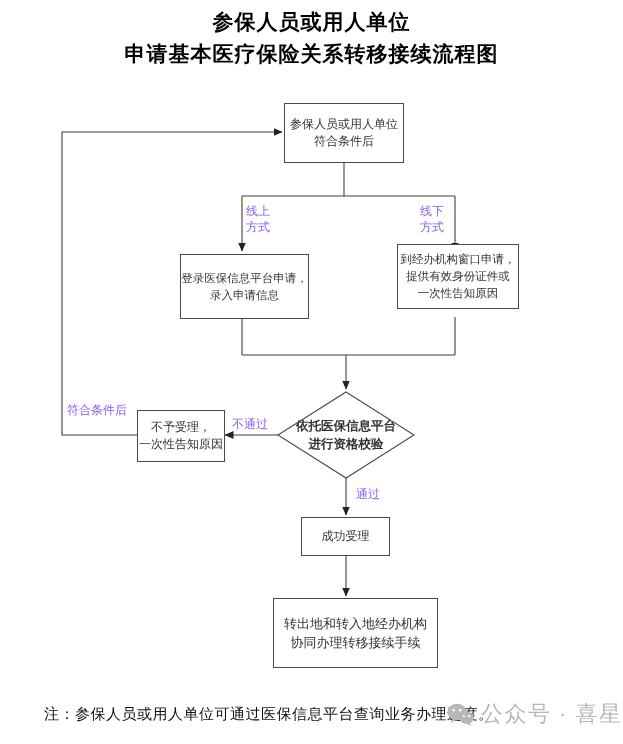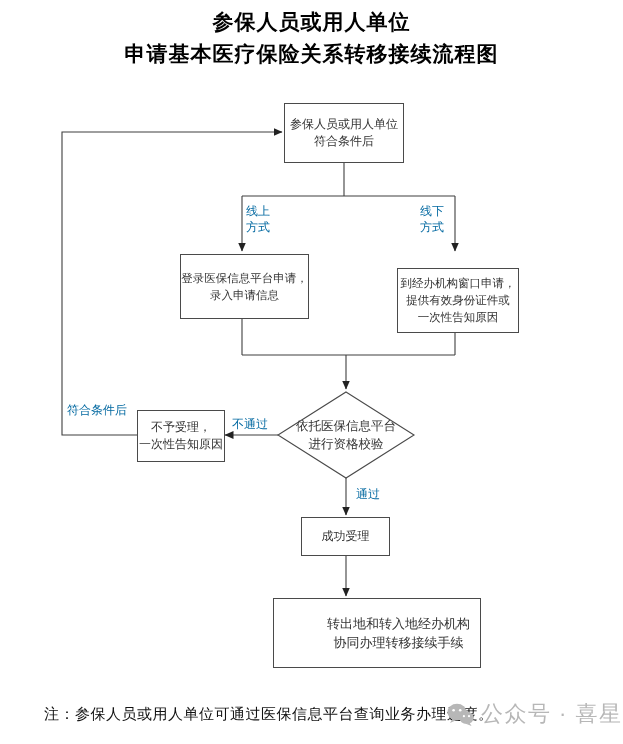--- a/index.html
+++ b/index.html
@@ -17,23 +17,23 @@
     position:absolute;background:#fff;border:1px solid #4a4a4a;
     display:flex;flex-direction:column;align-items:center;justify-content:center;
     text-align:center;color:#333;
   }
   .box .bline{white-space:nowrap;line-height:17px;}
   .f12 .bline{font-size:12px;}
   .f115 .bline{font-size:11.5px;}
   .f13 .bline{font-size:13px;line-height:19px;}
   .diamond-text{
     position:absolute;left:283px;top:417px;width:126px;text-align:center;
-    font-size:12.5px;line-height:18px;color:#333;
+    font-size:12.5px;line-height:18px;color:#333;font-weight:bold;
   }
-  .edge-label{position:absolute;font-size:12px;line-height:16px;color:#0369a1;white-space:nowrap;}
+  .edge-label{position:absolute;font-size:12px;line-height:16px;color:#8b5cf6;white-space:nowrap;}
   .note{
     position:absolute;left:44px;top:705px;font-size:15px;color:#111;
     font-family:"Liberation Serif","DejaVu Serif",serif;letter-spacing:0.5px;white-space:nowrap;
   }
   .watermark{
     position:absolute;left:447px;top:699px;display:flex;align-items:center;gap:7px;
   }
   .watermark .wm-text{
     font-size:22px;color:#b7b7b7;letter-spacing:1.5px;white-space:nowrap;
   }
@@ -80,41 +80,41 @@
   <div class="box f12" style="left:284px;top:103px;width:118px;height:58px;">
     <div class="bline">参保人员或用人单位</div>
     <div class="bline">符合条件后</div>
   </div>
 
   <div class="box f115" style="left:180px;top:254px;width:127px;height:63px;">
     <div class="bline">登录医保信息平台申请，</div>
     <div class="bline">录入申请信息</div>
   </div>
 
-  <div class="box f115" style="left:397px;top:268px;width:120px;height:63px;">
+  <div class="box f115" style="left:397px;top:244px;width:120px;height:63px;">
     <div class="bline">到经办机构窗口申请，</div>
     <div class="bline">提供有效身份证件或</div>
     <div class="bline">一次性告知原因</div>
   </div>
 
   <div class="diamond-text">
     <div>依托医保信息平台</div>
     <div>进行资格校验</div>
   </div>
 
   <div class="box f12" style="left:137px;top:410px;width:86px;height:50px;">
     <div class="bline">不予受理，</div>
     <div class="bline">一次性告知原因</div>
   </div>
 
   <div class="box f12" style="left:301px;top:517px;width:87px;height:37px;">
     <div class="bline">成功受理</div>
   </div>
 
-  <div class="box f13" style="left:273px;top:598px;width:163px;height:68px;padding-left:43px;">
+  <div class="box f13" style="left:273px;top:598px;width:163px;height:68px;">
     <div class="bline">转出地和转入地经办机构</div>
     <div class="bline">协同办理转移接续手续</div>
   </div>
 
   <div class="edge-label" style="left:246px;top:203px;">
     <div>线上</div>
     <div>方式</div>
   </div>
   <div class="edge-label" style="left:420px;top:203px;">
     <div>线下</div>

